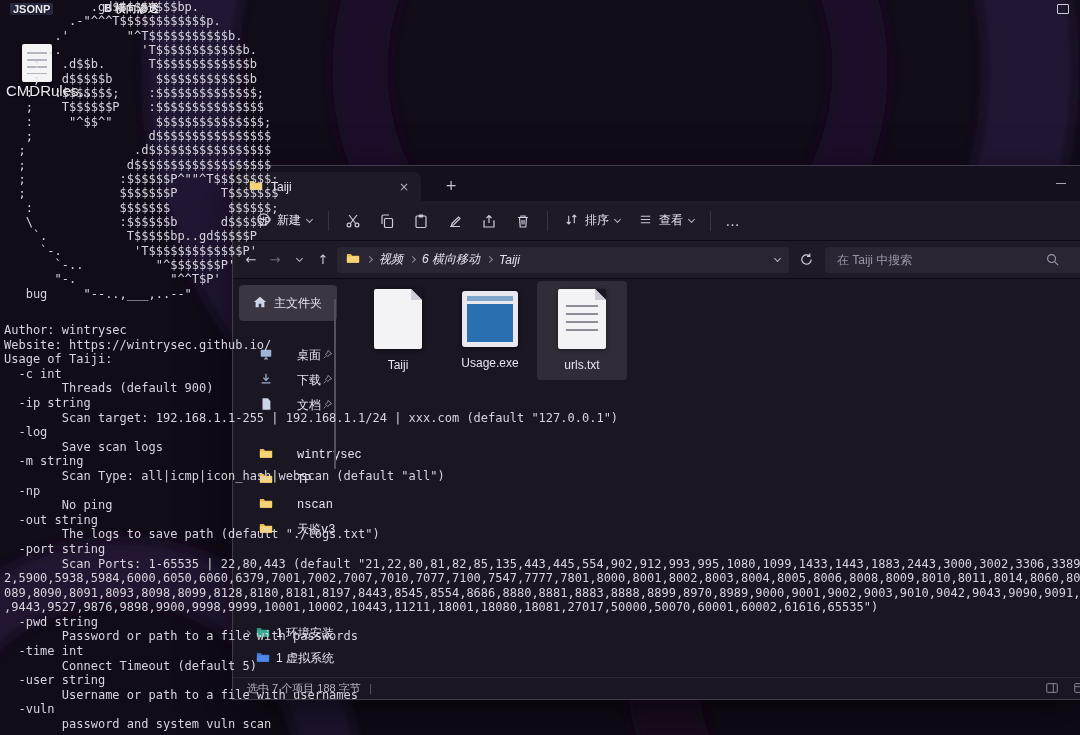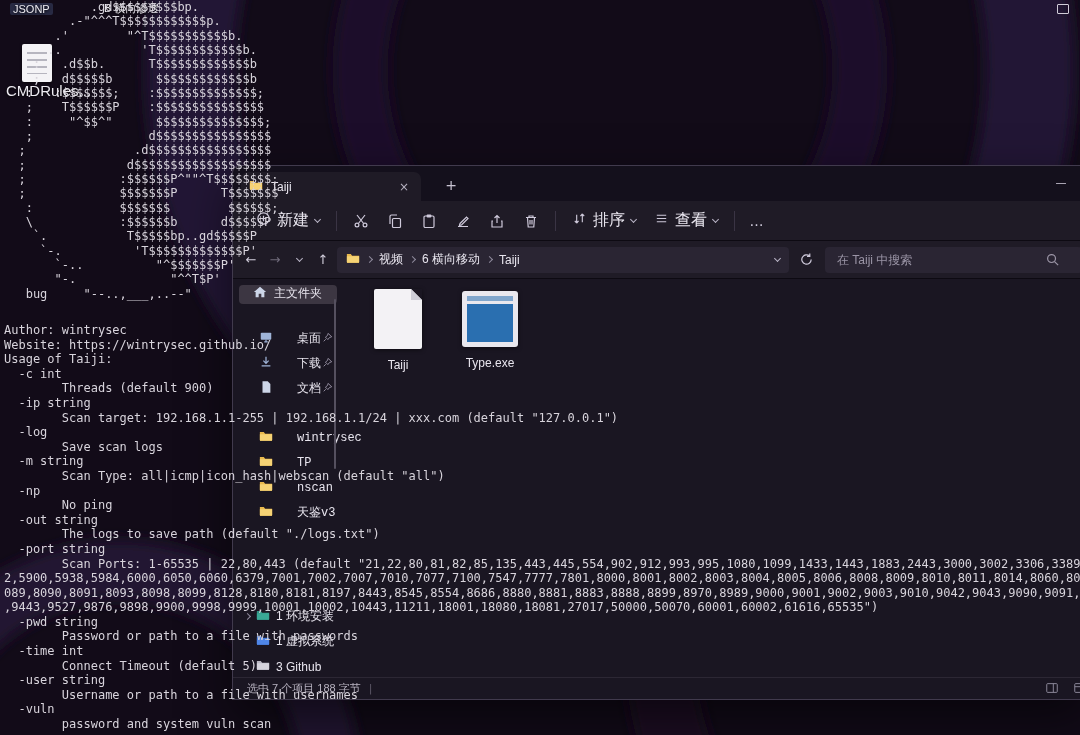--- a/index.html
+++ b/index.html
@@ -9,21 +9,21 @@
     --pill-home:#3c3642; --folder-main:#f6d375; --folder-dark:#e9b94d;
     --exe-blue:#2a6fb0; --status-text:#b9b4c2; --icon-gray:#cfcadb;
   }
   *{box-sizing:border-box;}
   html,body{margin:0;padding:0;}
   body{width:1080px;height:735px;overflow:hidden;position:relative;
        background:var(--wallpaper-base);font-family:"Liberation Sans",sans-serif;}
   .glyph{font-family:"DejaVu Sans",sans-serif;}
   #wallpaper{position:absolute;left:0;top:0;z-index:0;}
   
-  .dsk-label{position:absolute;z-index:1;color:#eceaf0;font-size:11px;text-shadow:0 1px 3px rgba(0,0,0,.95);}
+  .dsk-label{position:absolute;z-index:1;color:#eceaf0;font-size:11px;text-shadow:0 1px 3px rgba(0,0,0,.95);font-weight:bold;}
   #dsk-jsonp{left:10px;top:3px;padding:0 3px;background:rgba(96,126,180,.28);border-radius:2px;}
   #dsk-b{left:70px;top:1px;margin-left:34px;}
   #dsk-cmd{position:absolute;left:6px;top:44px;width:62px;z-index:1;text-align:center;}
   .page-icon{width:30px;height:38px;background:#f4f3f6;border-radius:2px;margin:0 auto;position:relative;box-shadow:0 1px 3px rgba(0,0,0,.6);}
   .page-icon .lines{position:absolute;left:5px;right:5px;top:8px;height:22px;
       background:repeating-linear-gradient(to bottom,#b6b5bf 0 2px,transparent 2px 7px);}
   #dsk-cmd .dsk-cap{color:#eceaf0;font-size:15px;text-shadow:0 1px 3px rgba(0,0,0,.95);}
   
   #term-art,#term-help{position:absolute;left:4px;margin:0;z-index:30;color:var(--terminal-text);
       font:12px/14.33px "DejaVu Sans Mono",monospace;white-space:pre;pointer-events:none;}
@@ -36,40 +36,40 @@
       border-radius:8px 0 0 0;box-shadow:0 18px 50px rgba(0,0,0,.55);overflow:hidden;}
   .x-tabbar{height:35px;background:var(--explorer-tabbar);border-radius:8px 0 0 0;position:relative;}
   .x-tab{position:absolute;left:8px;top:6px;width:180px;height:29px;background:var(--explorer-chrome);
       border-radius:7px 7px 0 0;display:flex;align-items:center;padding:0 8px;}
   .x-tab-title{margin-left:8px;font-size:12px;color:var(--text-primary);flex:1;}
   .x-tab-close{width:18px;text-align:center;color:#b5b0bf;font-size:12px;}
   .x-newtab{position:absolute;left:206px;top:8px;width:24px;height:22px;display:flex;align-items:center;justify-content:center;color:#cac5d4;font-size:14px;border-radius:4px;}
   .x-caption{position:absolute;left:805px;top:0;display:flex;}
   .cap-btn{width:46px;height:33px;display:flex;align-items:center;justify-content:center;color:#d5d0de;font-size:11px;}
   .x-toolbar{height:40px;background:var(--explorer-chrome);display:flex;align-items:center;padding:0 14px;border-bottom:1px solid #0d0a12;}
-  .tb-new,.tb-drop{display:flex;align-items:center;gap:6px;padding:6px 9px;border-radius:4px;color:var(--text-primary);font-size:16px;}
+  .tb-new,.tb-drop{display:flex;align-items:center;gap:6px;padding:6px 9px;border-radius:4px;color:var(--text-primary);font-size:12px;}
   .tb-sep{width:1px;height:20px;background:#3a3444;margin:0 7px;}
   .tb-ico{width:34px;height:34px;display:flex;align-items:center;justify-content:center;border-radius:4px;}
   .tb-more{width:30px;text-align:center;color:var(--icon-gray);font-size:14px;letter-spacing:1px;}
   .chev{display:inline-block;width:5px;height:5px;border-right:1.3px solid #b9b4c6;border-bottom:1.3px solid #b9b4c6;transform:rotate(45deg);margin-top:-3px;}
   .chev-r{display:inline-block;width:5px;height:5px;border-right:1.3px solid #8f8a9c;border-bottom:1.3px solid #8f8a9c;transform:rotate(-45deg);}
   .x-addrbar{height:38px;background:var(--explorer-chrome);display:flex;align-items:center;padding:0 6px;border-bottom:1px solid #0d0a12;}
   .nav-btn{width:24px;height:26px;display:flex;align-items:center;justify-content:center;color:#d0ccda;font-size:13px;border-radius:4px;}
   .nav-btn.dim{color:#6f6a7a;}
   .addr-field{height:26px;width:452px;background:var(--field-bg);border-radius:4px;display:flex;align-items:center;gap:7px;padding:0 9px;margin-left:2px;}
-  .crumb{font-size:12px;color:var(--text-primary);white-space:nowrap;}
+  .crumb{font-size:12px;color:var(--text-primary);white-space:nowrap;font-style:italic;}
   .addr-spacer{flex:1;}
   .refresh-btn{width:26px;height:26px;display:flex;align-items:center;justify-content:center;margin-left:4px;border-radius:4px;}
   .search-field{height:26px;flex:1;min-width:0;background:var(--field-bg);border-radius:4px;margin-left:6px;position:relative;display:flex;align-items:center;}
   .x-search-input{position:absolute;inset:0;background:transparent;border:none;outline:none;color:var(--text-primary);font-size:12px;padding:0 30px 0 12px;font-family:"Liberation Sans",sans-serif;}
   .x-search-input::placeholder{color:var(--text-muted);}
   .search-mag{position:absolute;right:22px;top:5px;}
   .x-body{position:absolute;top:113px;bottom:22px;left:0;right:0;display:flex;background:var(--explorer-body);}
   .x-sidebar{width:110px;position:relative;padding-top:4px;flex:none;}
-  .sb-home{margin:2px 6px;height:19px;border-radius:4px;background:var(--pill-home);display:flex;align-items:flex-start;gap:7px;padding:0 4px 0 14px;font-size:12px;color:var(--text-primary);}
+  .sb-home{margin:2px 6px;height:36px;border-radius:4px;background:var(--pill-home);display:flex;align-items:center;gap:7px;padding:0 4px 0 14px;font-size:12px;color:var(--text-primary);}
   .sb-group-pinned{margin-top:22px;}
   .sb-group-folders{margin-top:24px;font-family:Liberation Mono, monospace;}
   .sb-group-tree{margin-top:79px;}
   .sb-item{height:25px;display:flex;align-items:center;gap:24px;padding:0 6px 0 26px;font-size:12px;color:var(--text-primary);position:relative;white-space:nowrap;}
   .sb-item .pin{position:absolute;right:10px;top:6px;}
   .sb-tree-item{height:25px;display:flex;align-items:center;gap:6px;padding:0 4px 0 12px;font-size:12px;color:var(--text-primary);white-space:nowrap;}
   .tree-spacer{width:5px;}
   .sb-scroll{position:absolute;right:7px;top:20px;width:2px;height:170px;background:#55505f;border-radius:2px;}
   .x-files{flex:1;padding:2px 0 0 10px;display:flex;align-items:flex-start;gap:2px;}
   .tile{width:90px;padding:6px 2px 8px;border-radius:4px;display:flex;flex-direction:column;align-items:center;gap:9px;}
@@ -336,21 +336,27 @@
     <div class="x-files">
       <div class="tile">
         <div class="icon-file"></div>
         <div class="tile-label">Taiji</div>
       </div>
       <div class="tile">
         <div class="icon-exe">
             <div class="bar"></div>
             <div class="inner"></div>
           </div>
-        <div class="tile-label">Type.exe</div>
+        <div class="tile-label">Usage.exe</div>
+      </div>
+      <div class="tile selected">
+        <div class="icon-file">
+            <div class="txt-lines"></div>
+          </div>
+        <div class="tile-label">urls.txt</div>
       </div>
     </div>
   </div>
 
   <div class="x-status">
     <span>选中 7 个项目 188 字节</span>
     <span class="status-div glyph">|</span>
     <span class="status-right">
       <span><svg viewBox="0 0 16 16" width="14" height="14" fill="none" stroke="#8f8a9c" stroke-width="1.1">
             <rect x="2" y="3" width="12" height="10" rx="1"></rect>

